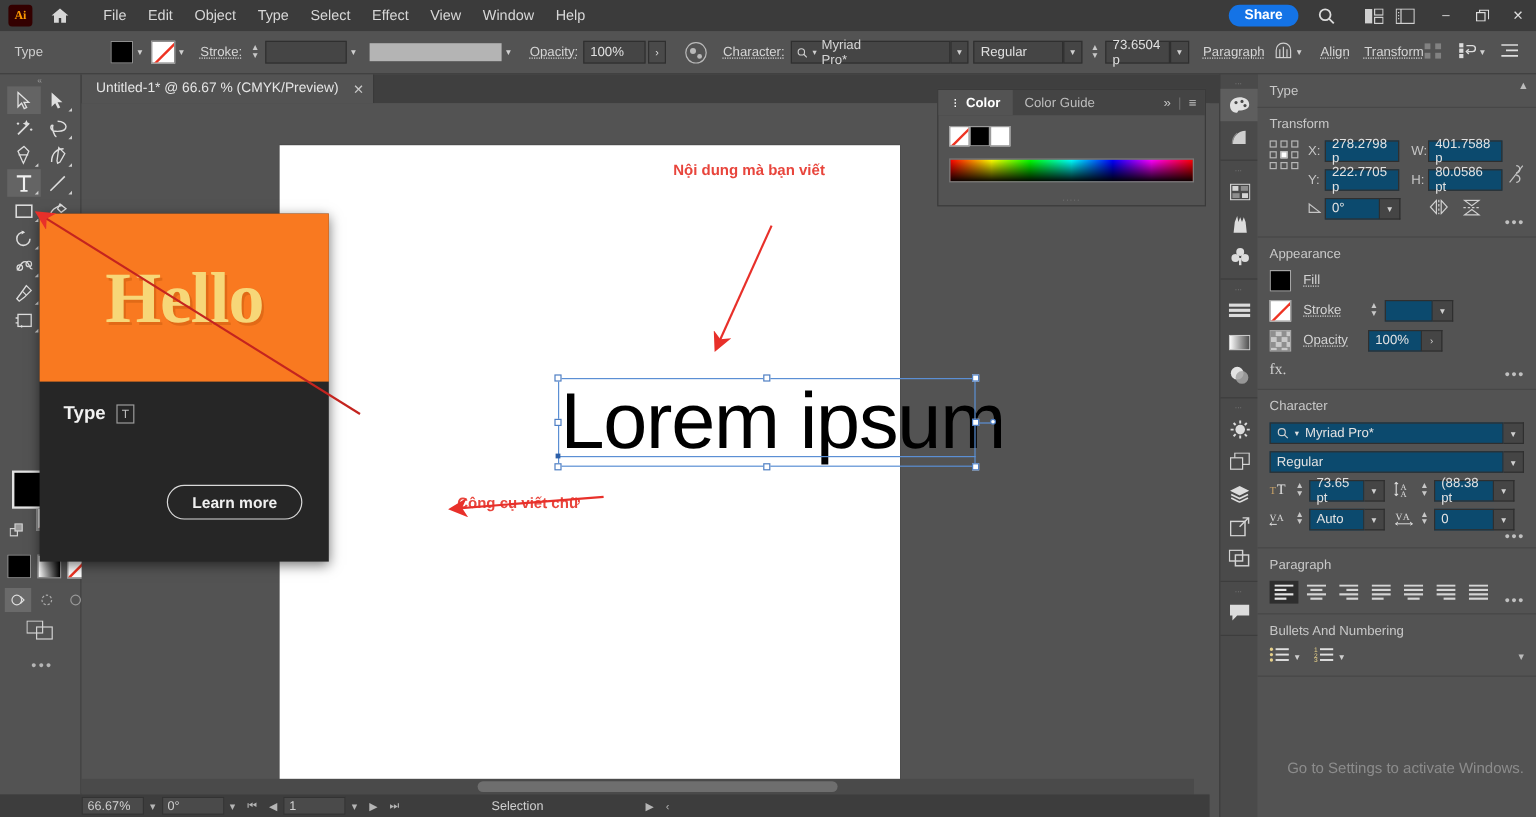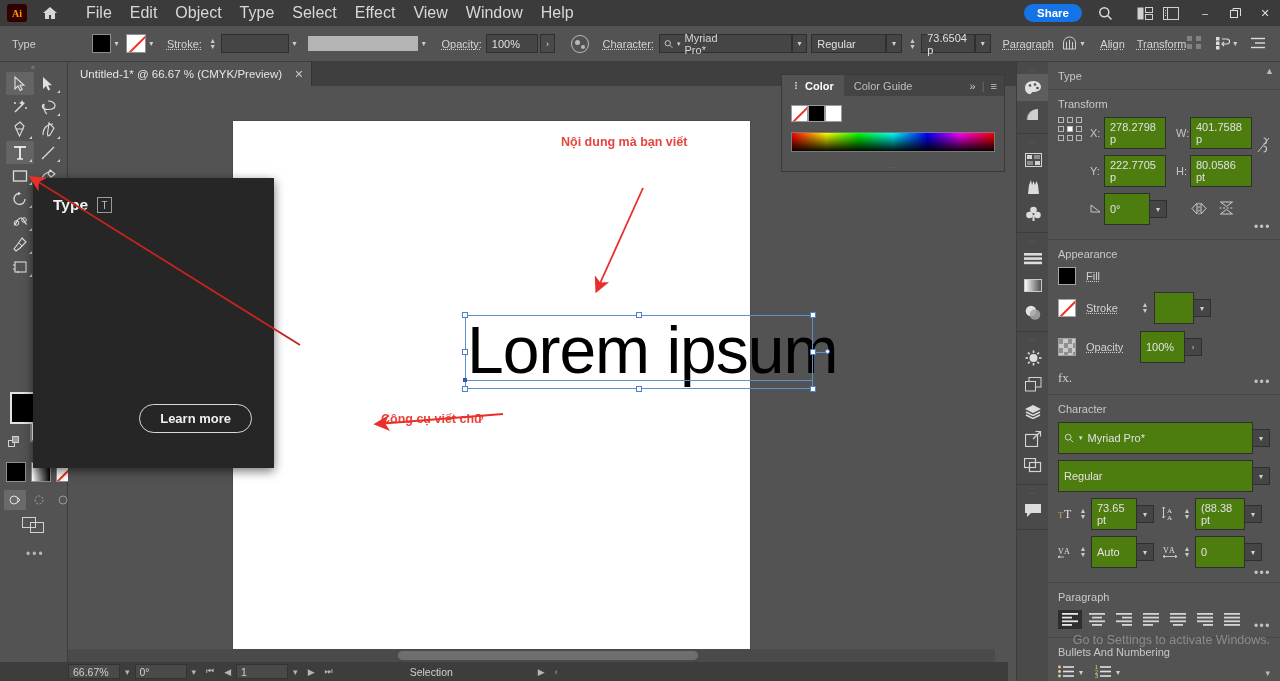--- a/index.html
+++ b/index.html
@@ -19,21 +19,21 @@
   }
   .ai-logo {
     width: 20px; height: 18px; margin-left: 7px; background: #330000;
     border-radius: 3px; color: #ff9a00; font-size: 10px; font-weight: bold;
     display: flex; align-items: center; justify-content: center;
     font-family: "Liberation Serif", serif;
   }
   .home-icon { margin-left: 12px; width: 22px; height: 20px; display:flex; align-items:center; justify-content:center; }
   .menu-items { display: flex; margin-left: 16px; }
   .menu-item {
-    color: #d8d8d8; font-size: 16px; padding: 3px 9px; cursor: default;
+    color: #d8d8d8; font-size: 12px; padding: 3px 9px; cursor: default;
   }
   .titlebar-right {
     position: absolute; right: 0; top: 0; height: 26px;
     display: flex; align-items: center;
   }
   .share-btn {
     background: #1473e6; color: #fff; font-size: 11.5px; font-weight: bold;
     border-radius: 11px; padding: 3px 13px; margin-right: 10px; cursor: pointer;
   }
   .tb-icon { width: 26px; height: 26px; display:flex; align-items:center; justify-content:center; cursor:pointer; }
@@ -192,21 +192,21 @@
     position:absolute; right:0; top:62px; width:232px; height:619px; background:#535353;
     font-size:11px; color:#d3d3d3;
   }
   .pp-tabs { display:flex; height:22px; background:#444; }
   .pp-tab { display:flex; align-items:center; padding:0 11px; font-size:11.5px; color:#b8b8b8; cursor:pointer;}
   .pp-tab.active { background:#535353; color:#fff; font-weight:bold;}
   .pp-sect { padding:8px 10px; border-bottom:1px solid #474747; position:relative;}
   .pp-head { font-size:11px; color:#c8c8c8; margin-bottom:7px;}
   .pp-row { display:flex; align-items:center; margin-bottom:6px; }
   .inp {
-    background:#4d7c0f; border:1px solid #2f2f2f; height:32px; display:flex; align-items:center;
+    background:#0c4a6e; border:1px solid #2f2f2f; height:18px; display:flex; align-items:center;
     padding:0 5px; color:#e2e2e2; font-size:11px;
   }
   .lbl { width:14px; color:#c5c5c5; font-size:11px;}
   .dd-caret { width:17px; height:18px; background:#454545; border:1px solid #2f2f2f; border-left:none;
     display:flex;align-items:center;justify-content:center; color:#d0d0d0; font-size:8px; cursor:pointer;}
   .refpt { display:grid; grid-template-columns:repeat(3,6px); grid-gap:3px; margin-right:8px;}
   .refpt span { width:6px;height:6px;border:1px solid #b7b7b7;}
   .refpt span.on { background:#fff; }
   .dots { position:absolute; right:9px; color:#c0c0c0; font-size:12px; letter-spacing:1.5px; cursor:pointer;}
   .ap-row { display:flex; align-items:center; margin-bottom:7px;}
@@ -596,20 +596,23 @@
       <marker id="ah" markerWidth="9" markerHeight="9" refX="7" refY="4.5" orient="auto">
         <path d="M0,0 L9,4.5 L0,9 L2.5,4.5 Z" fill="#e8302a"></path>
       </marker>
     </defs>
     <line x1="643" y1="188" x2="597" y2="290" stroke="#e8302a" stroke-width="1.8" marker-end="url(#ah)"></line>
     <line x1="503" y1="414" x2="377" y2="424" stroke="#e8302a" stroke-width="1.8" marker-end="url(#ah)"></line>
     <line x1="300" y1="345" x2="32" y2="178" stroke="#c4241f" stroke-width="1.8" marker-end="url(#ah)"></line>
   </svg>
 
   <div class="popup">
+    <div class="popup-img">
+      <div class="hello">Hello</div>
+    </div>
     <div class="popup-body">
       <div class="popup-title">
         <span>Type</span>
         <span class="t-glyph">T</span>
       </div>
     </div>
     <div class="learn-more">Learn more</div>
   </div>
 
   <div class="colorpanel">

